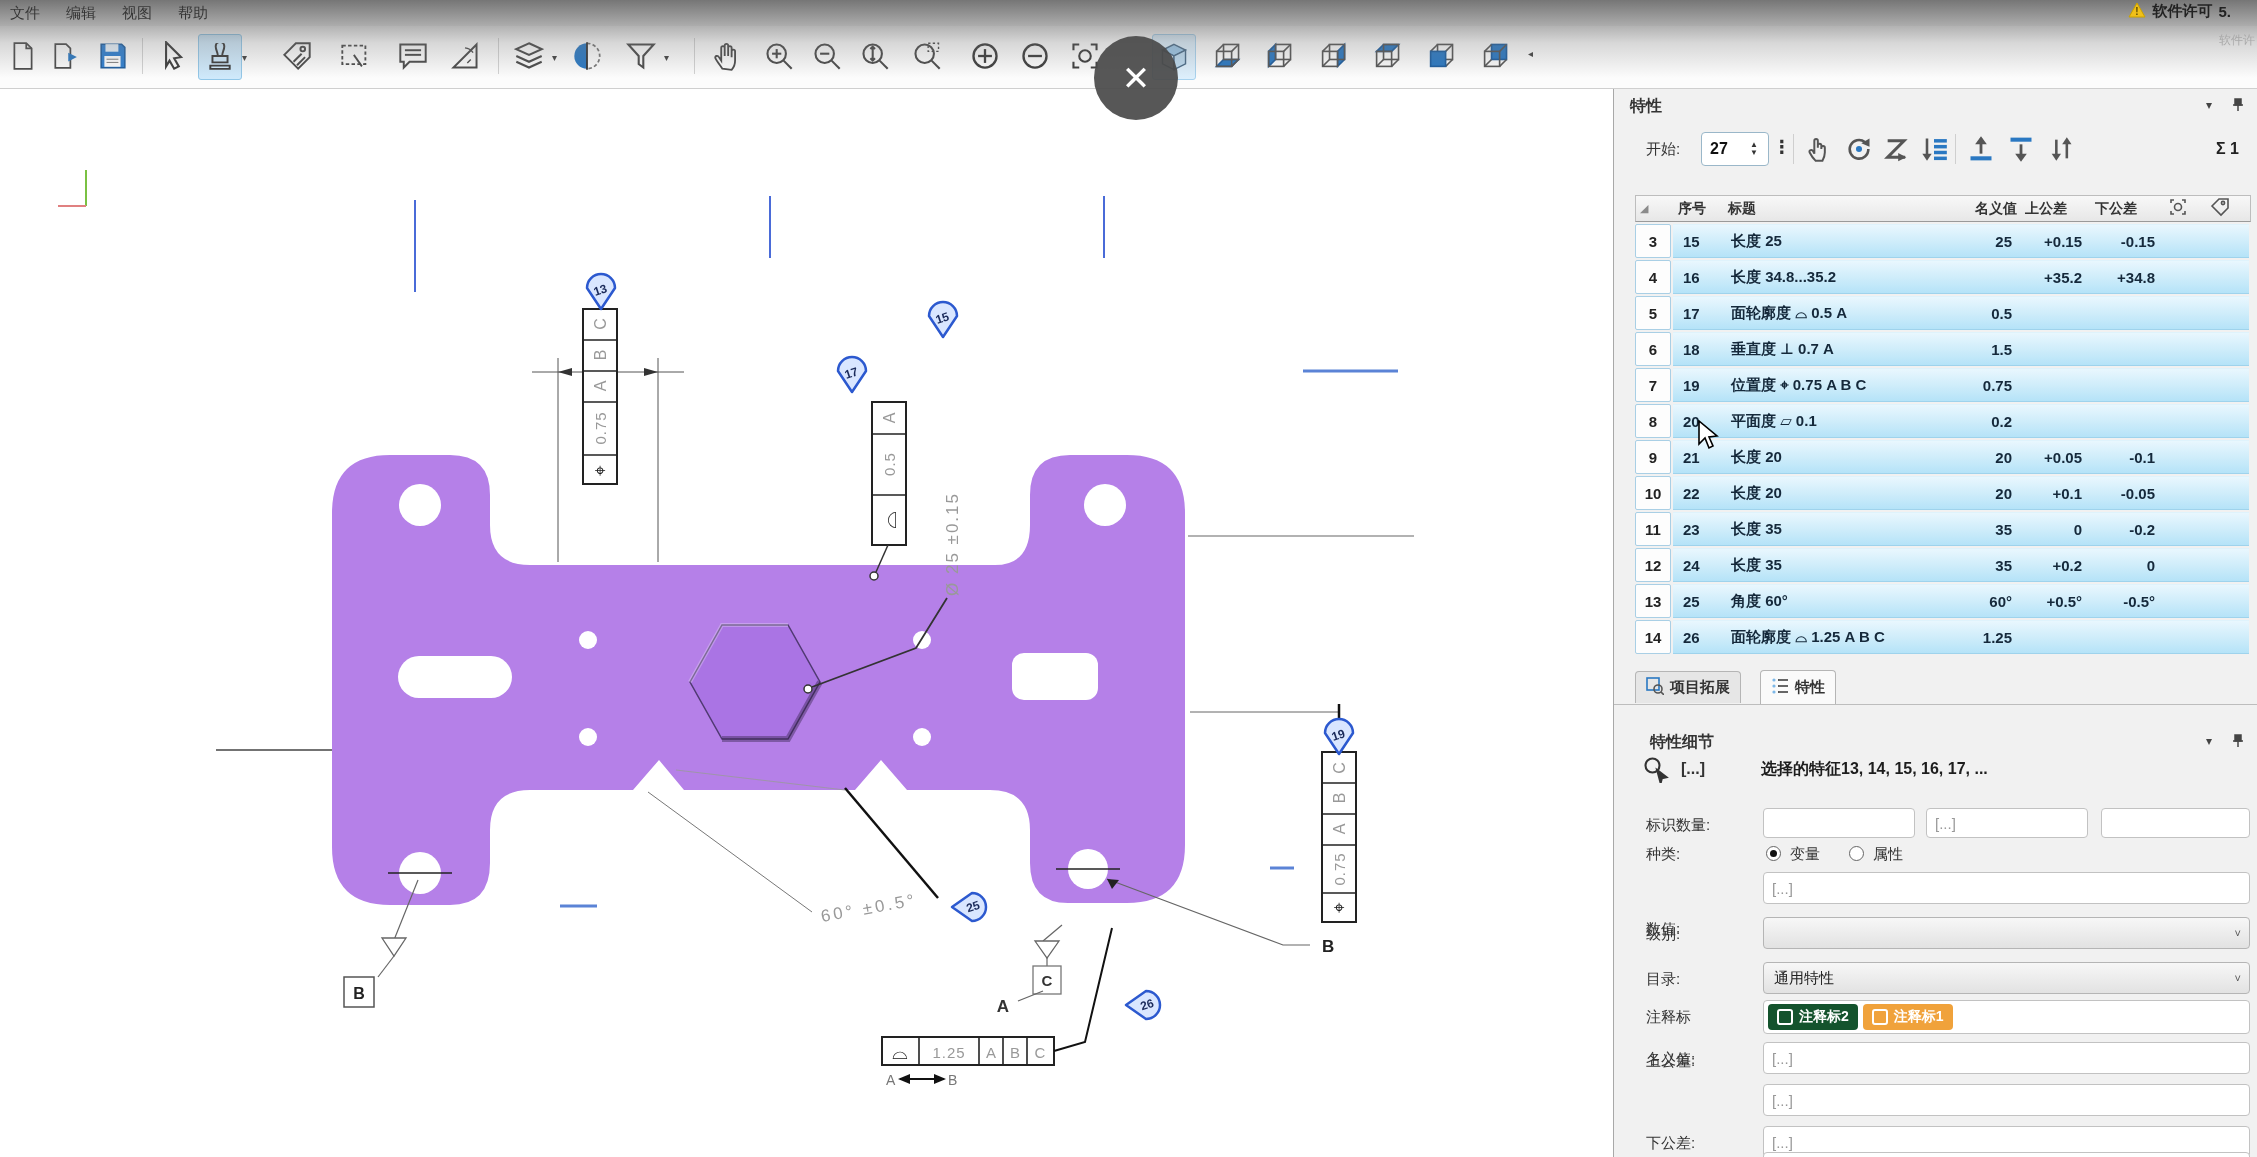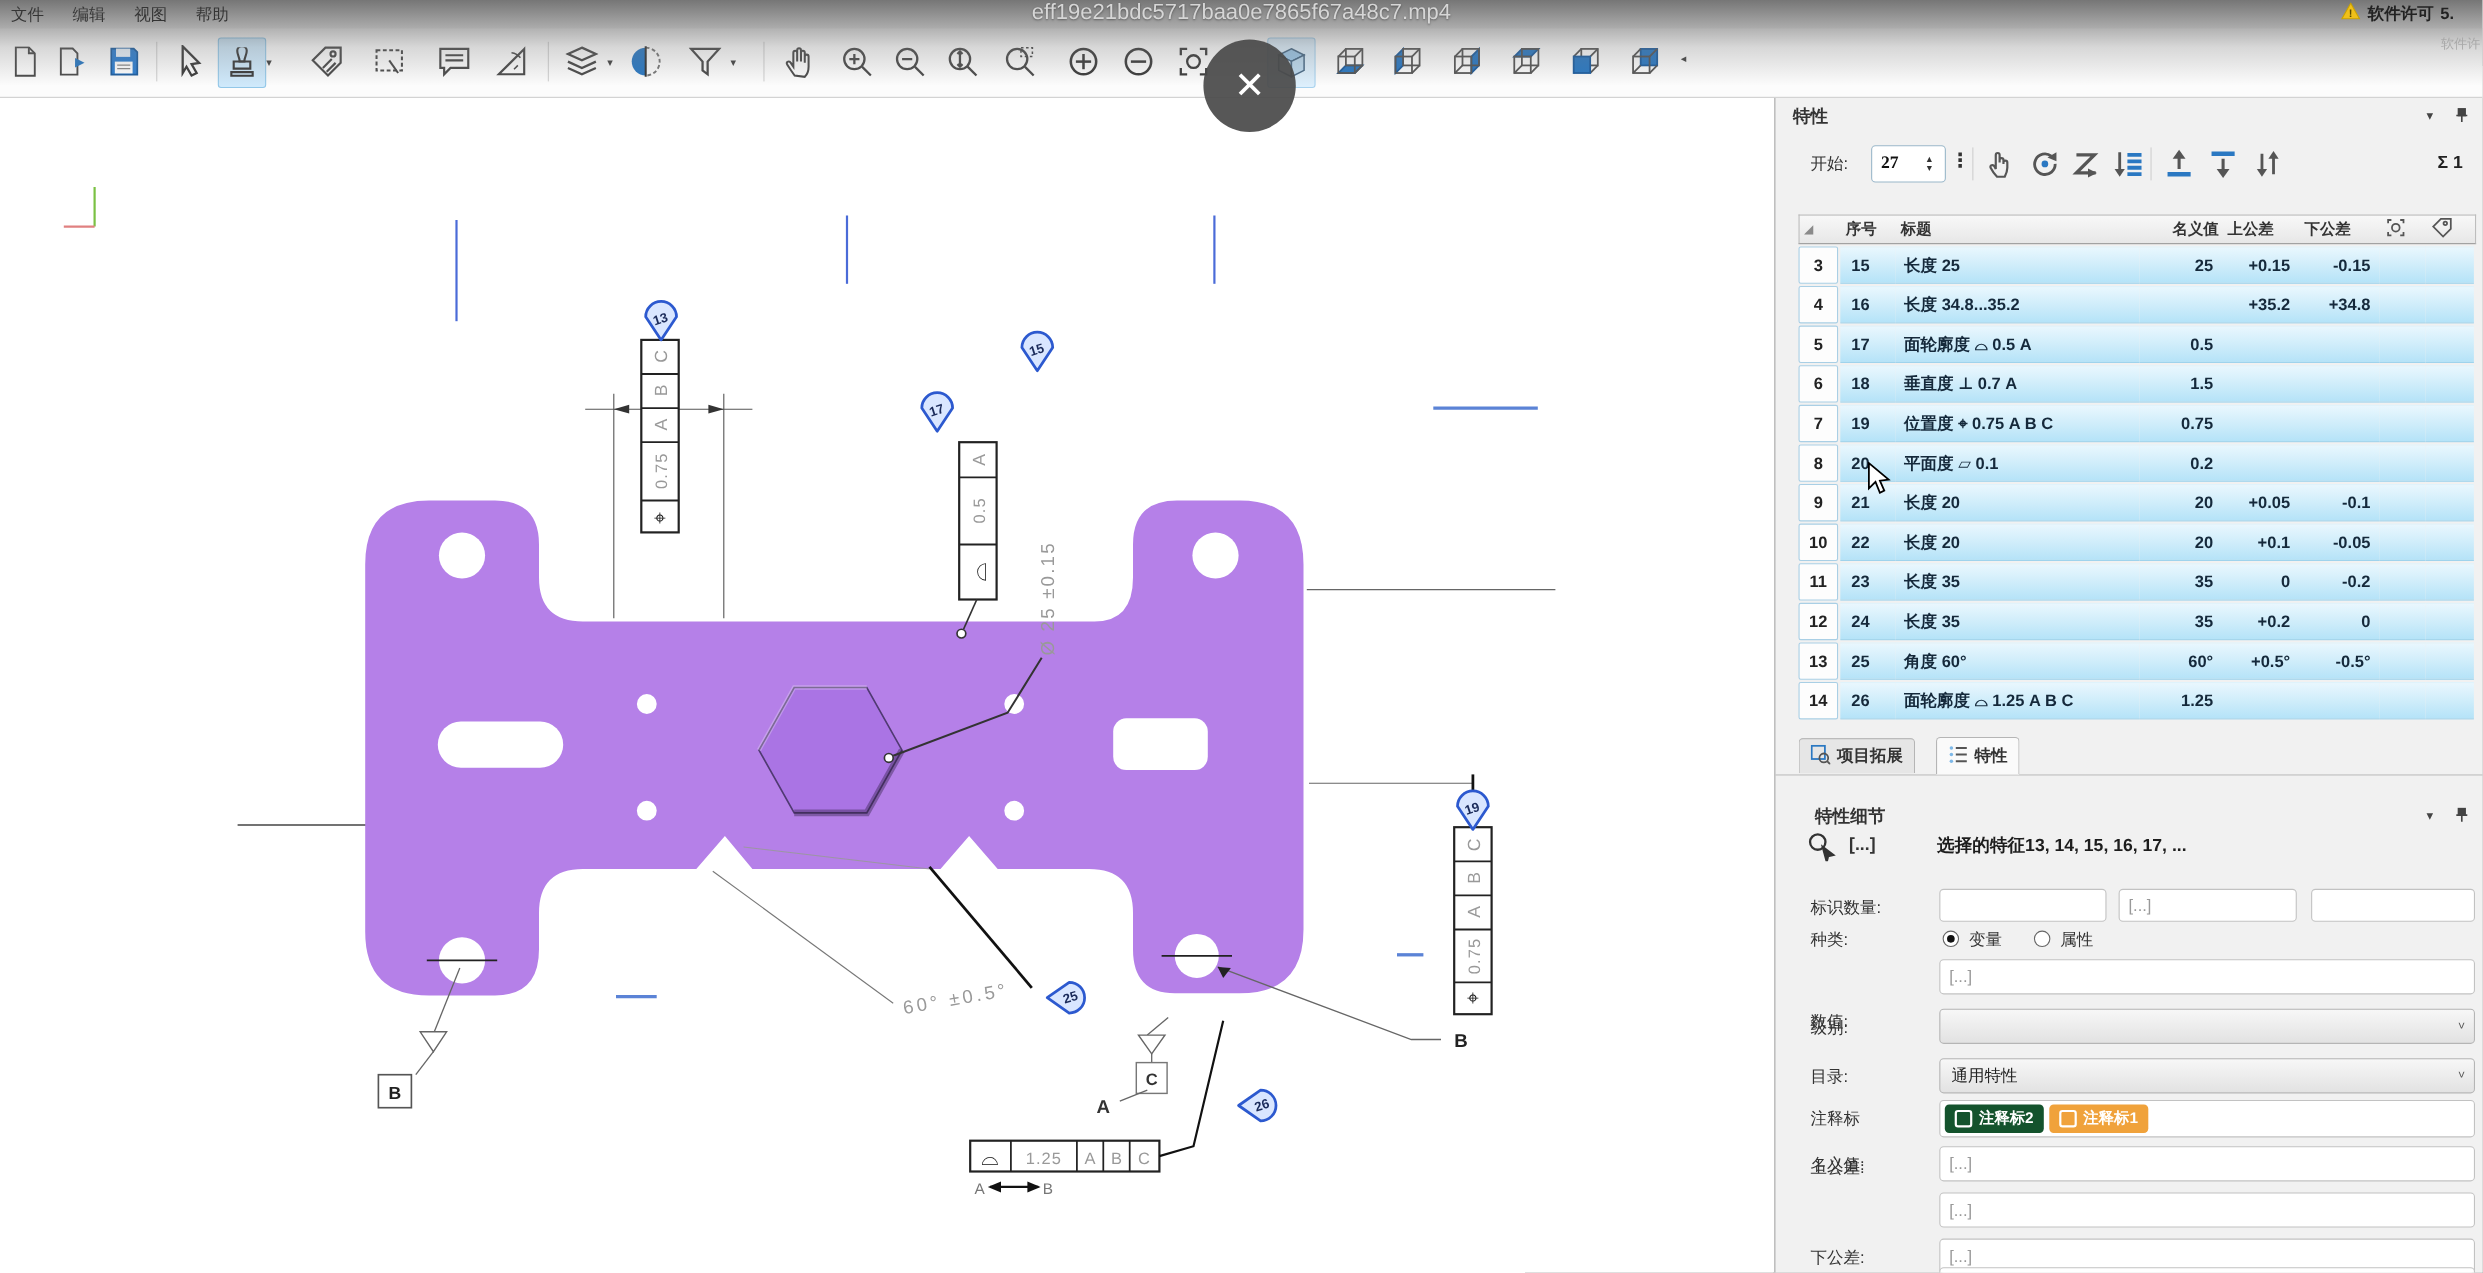--- a/index.html
+++ b/index.html
@@ -27,21 +27,21 @@
   .doctab-close{font-size:16px;color:#444;font-weight:700;}
   .tabbar-caret{position:absolute;right:10px;top:12px;color:#555;font-size:12px;}
 
   
   .canvas{position:absolute;left:0;top:130px;width:1612px;height:1027px;background:#fff;}
 
   
   .rightpanel{position:absolute;left:1613px;top:60px;width:644px;height:1097px;background:#f1f1f1;border-left:1px solid #a8a8a8;z-index:3;}
   .p-title{position:absolute;left:16px;top:36px;font-size:16px;font-weight:700;color:#333;}
   .p-head-ico{position:absolute;top:38px;color:#444;font-size:12px;}
-  .p-spin{position:absolute;left:87px;top:72px;width:66px;height:32px;border:1px solid #9ab7c9;border-radius:4px;background:#fff;display:flex;align-items:center;font-family:Liberation Serif, serif;}
+  .p-spin{position:absolute;left:87px;top:72px;width:66px;height:32px;border:1px solid #9ab7c9;border-radius:4px;background:#fff;display:flex;align-items:center;}
   .p-spin input{border:none;outline:none;width:38px;font-size:16px;font-weight:700;padding-left:8px;background:transparent;color:#111;font-family:inherit;}
   .p-spin .arrows{display:flex;flex-direction:column;font-size:8px;line-height:8px;color:#333;}
   .p-label{position:absolute;font-size:15px;color:#333;}
   .p-ico{position:absolute;width:36px;height:34px;display:flex;align-items:center;justify-content:center;}
   .p-sep{position:absolute;width:1px;height:30px;background:#cfcfcf;}
   .sigma{position:absolute;left:602px;top:80px;font-size:16px;font-weight:700;color:#222;white-space:nowrap;}
 
   
   .ptable{position:absolute;left:21px;top:135px;width:616px;}
   .thead{display:grid;grid-template-columns:38px 50px 222px 75px 70px 73px 42px 44px;height:27px;background:linear-gradient(#f8f8f8,#e7e7e7);border:1px solid #bdbdbd;border-bottom:1px solid #9a9a9a;box-sizing:border-box;align-items:center;font-size:14px;font-weight:700;color:#333;}
@@ -773,21 +773,20 @@
 
     <span class="d-row-label" style="top:992px">上公差:</span>
     <input class="d-input" style="left: 149px; top: 1024px; width: 487px; height: 32px;" placeholder="[...]">
 
     <span class="d-row-label" style="top:1074px">下公差:</span>
     <input class="d-input" style="left: 149px; top: 1066px; width: 487px; height: 32px;" placeholder="[...]">
     <input class="d-input" style="left: 149px; top: 1092px; width: 487px; height: 28px;">
   </div>
 
   <div class="vgrad"></div>
-  <div class="vtitle">eff19e21bdc5717baa0e7865f67a48c7.mp4</div>
   <div class="vclose">
       <span>✕</span>
     </div>
 
   <div class="cursor">
     <svg width="22" height="30" viewBox="0 0 22 30">
         <polygon points="2,1 2,24 8,18 12,28 16,26 12,17 20,16" fill="#fff" stroke="#000" stroke-width="1.6"></polygon>
       </svg>
   </div>
 

